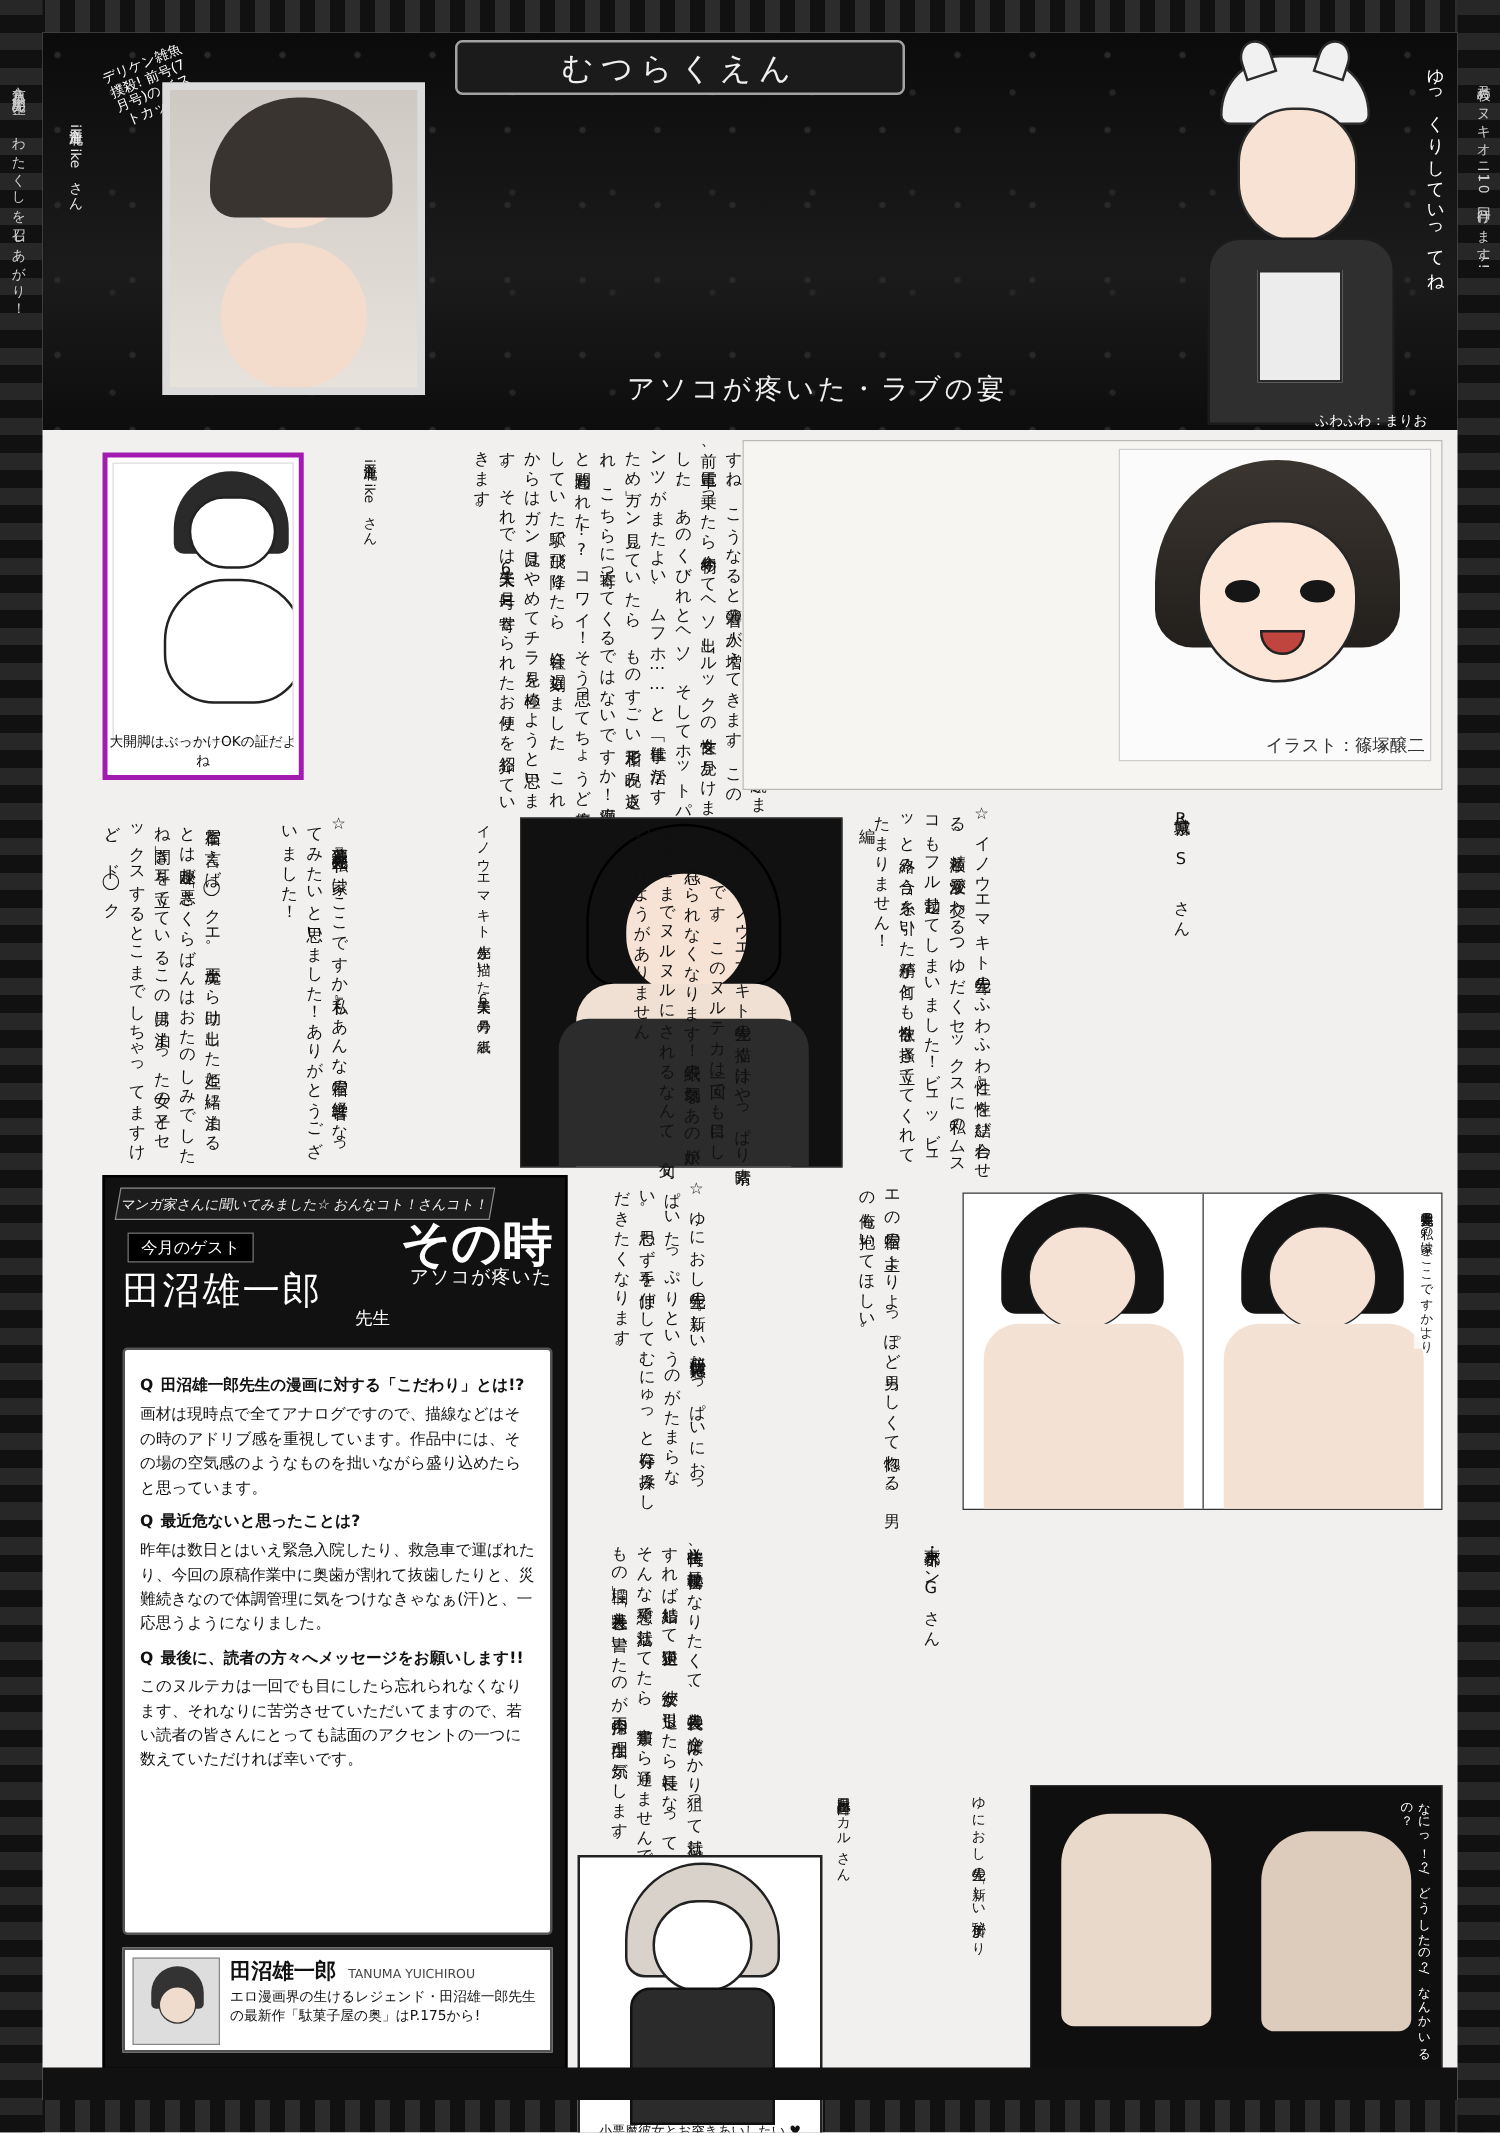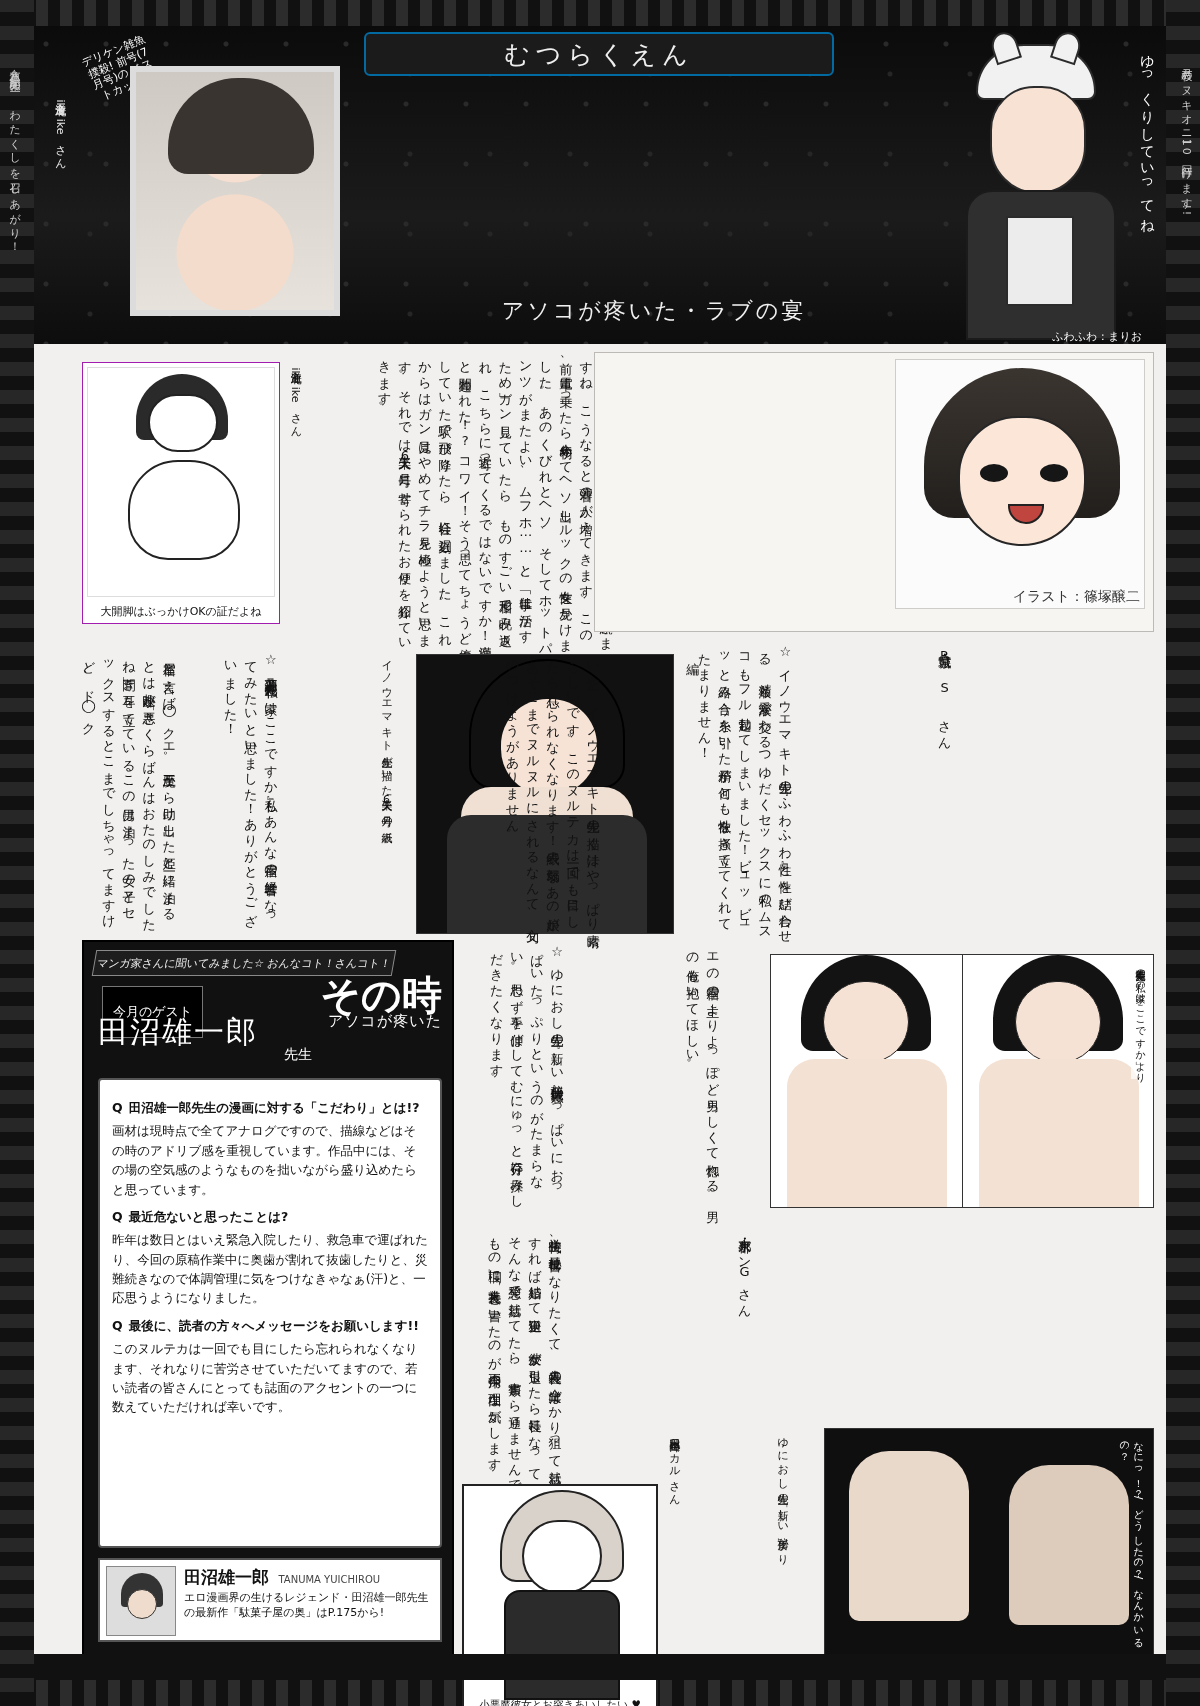--- a/index.html
+++ b/index.html
@@ -44,22 +44,22 @@
   }
   .header-bg {
     position:absolute; inset:0;
     background:
       radial-gradient(circle at 20% 30%, #2a2a2a 0 2px, transparent 3px),
       radial-gradient(circle at 70% 60%, #262626 0 2px, transparent 3px),
       linear-gradient(180deg,#0b0b0b,#1b1b1b 60%,#0d0d0d);
     background-size: 60px 60px, 80px 80px, 100% 100%;
   }
   .banner-title {
-    position:absolute; left:330px; top:6px; width:470px; height:44px;
-    background:#1b1b1b; border:2px solid #0369a1; border-radius:6px;
+    position:absolute; left:330px; top:6px; width:360px; height:44px;
+    background:#1b1b1b; border:2px solid #a3a3a3; border-radius:6px;
     color:#efefef; font-size:25px; letter-spacing:6px;
     display:flex; align-items:center; justify-content:center;
     font-family:"DejaVu Sans", sans-serif;
   }
   .big-title {
     position:absolute; left:340px; top:48px; width:540px;
     text-align:center; color:#fff;
     font-size:160px; line-height:150px; letter-spacing:8px;
     font-family:"DejaVu Serif", serif; font-weight:bold;
     text-shadow:0 0 18px rgba(255,255,255,.25);
@@ -159,22 +159,22 @@
     font-size:13px; line-height:1.55; color:#111; letter-spacing:1px;
     font-family:"DejaVu Sans", sans-serif;
   }
 
   .article-top {
     position:absolute; left:340px; top:8px; width:212px; height:300px;
   }
   .article-top .vcol { height:300px; }
 
   .card-ike {
-    position:absolute; left:48px; top:18px; width:198px; height:262px;
-    background:#fff; border:1px solid #a21caf;
+    position:absolute; left:48px; top:18px; width:161px; height:262px;
+    background:#fff; border:4px solid #a21caf;
   }
   .card-ike .art { position:absolute; inset:4px 4px 26px 4px; background:#fff;
      border:1px solid #ddd; overflow:hidden;}
   .ci-head { position:absolute; left:48px; top:6px; width:92px; height:66px;
     background:#2a2a2a; border-radius:46px 46px 8px 8px; }
   .ci-face { position:absolute; left:60px; top:26px; width:70px; height:58px;
     background:#fff; border:2px solid #222; border-radius:34px 34px 36px 36px;}
   .ci-body { position:absolute; left:40px; top:92px; width:112px; height:100px;
     border:2px solid #222; border-radius:50px 50px 40px 40px; background:#fff;}
   .ci-cap { position:absolute; left:0; right:0; bottom:4px; text-align:center;
@@ -206,21 +206,21 @@
     position:absolute; left:48px; top:596px; width:372px; height:716px;
     background:#111; border:2px solid #000;
   }
   .guest-ribbon {
     position:absolute; left:10px; top:8px; width:300px; height:26px;
     background:#1d1d1d; border:1px solid #8a8a8a; color:#f0f0f0;
     font-size:11px; display:flex; align-items:center; justify-content:center;
     transform:skewX(-10deg);
   }
   .guest-sub { position:absolute; left:18px; top:44px; color:#fff; font-size:13px;
-     background:#000; padding:16px 10px; border:1px solid #777;}
+     background:#000; padding:2px 10px; border:1px solid #777;}
   .guest-name { position:absolute; left:14px; top:70px; color:#fff; font-size:30px;
      letter-spacing:2px; }
   .guest-sensei { position:absolute; left:200px; top:104px; color:#fff; font-size:14px;}
   .guest-bigtitle {
     position:absolute; right:10px; top:34px; width:160px; text-align:right;
     color:#fff; font-size:40px; font-weight:bold; line-height:.95;
     font-family:"DejaVu Serif", serif;
   }
   .guest-bigtitle small { display:block; font-size:15px; letter-spacing:1px; font-weight:normal;}
   .qa-box {

